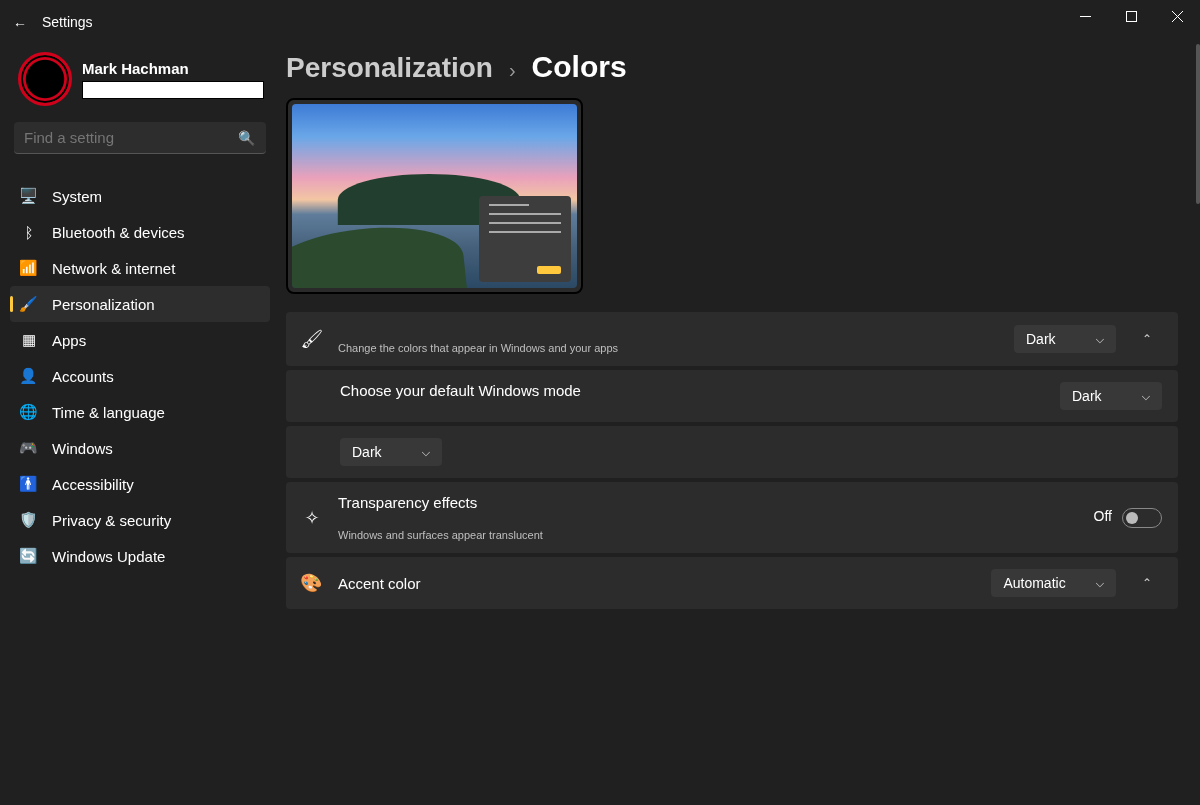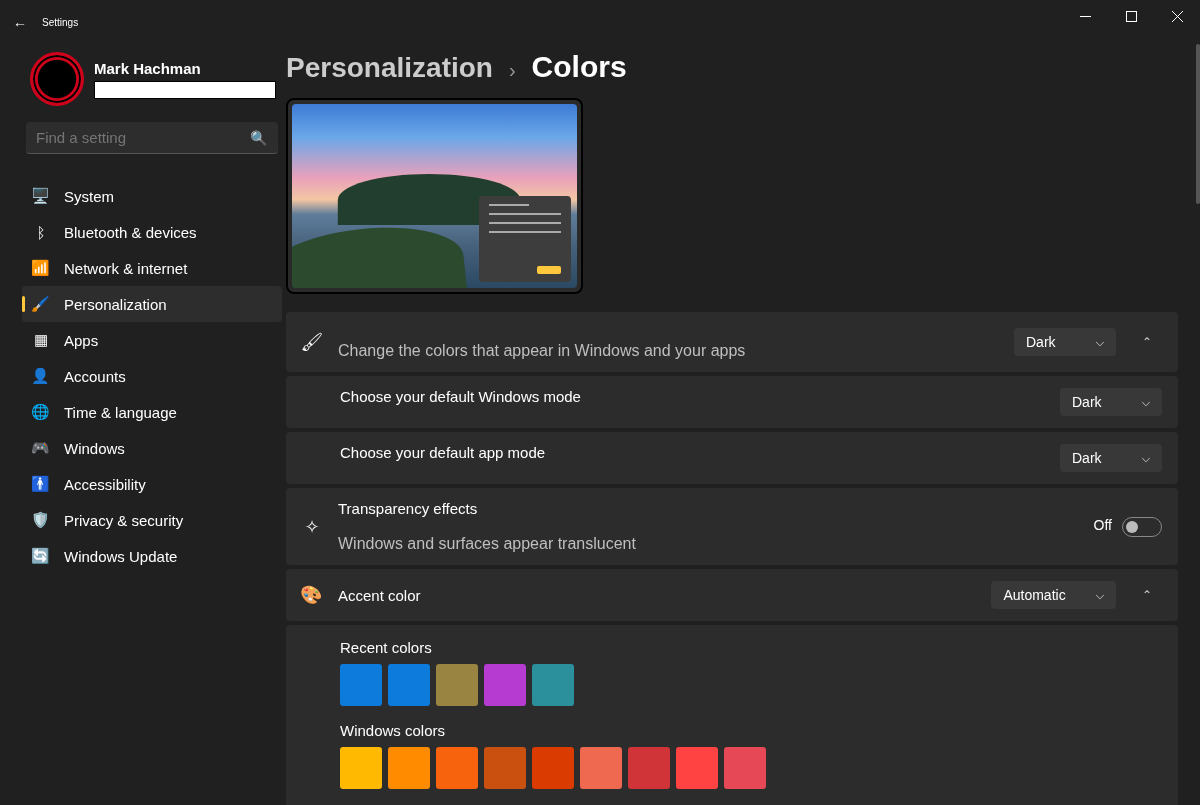--- a/index.html
+++ b/index.html
@@ -12,26 +12,26 @@
     position: relative;
   }
   .titlebar {
     position: absolute; top: 0; left: 0; right: 0; height: 44px;
     display: flex; align-items: center;
   }
   .back-btn {
     width: 40px; height: 44px; display:flex; align-items:center; justify-content:center;
     color:#fff; cursor:pointer; font-size:14px;
   }
-  .title { font-size: 10px; margin-left: 2px; text-align: center; }
+  .title { font-size: 14px; margin-left: 2px; text-align: center; }
   .win-ctrls { position:absolute; right:0; top:0; display:flex; }
   .win-ctrl { width:46px; height:32px; display:flex; align-items:center; justify-content:center; color:#fff; cursor:pointer; }
   .win-ctrl svg { stroke:#fff; }
   .sidebar {
-    position:absolute; left:16px; top:44px; bottom:0; width:272px;
+    position:absolute; left:4px; top:44px; bottom:0; width:272px;
     display:flex; flex-direction:column; padding:4px 0 0 0;
   }
   .profile { display:flex; align-items:center; padding: 4px 12px 12px 14px; gap:10px; }
   .avatar {
     width:54px; height:54px; border-radius:50%;
     background: radial-gradient(circle at 50% 50%, #000 55%, #d0021b 58%);
     border:3px solid #d0021b;
     box-shadow: inset 0 0 0 2px #000;
   }
   .profile-text { display:flex; flex-direction:column; gap:4px; }
@@ -90,21 +90,21 @@
   .pv-line { height:2px; background:#aaa; }
   .pv-line.short{width:55%;}
   .pv-btn{ margin-top:auto; align-self:flex-end; width:24px; height:8px; background:#ffc83d; border-radius:2px; }
   .card {
     background:#2c2c2c; border-radius:4px; margin-bottom:4px;
     display:flex; align-items:center; padding:12px 16px; gap:16px;
   }
   .card .ico { width:20px; color:#fff; display:flex; justify-content:center; font-size:18px;}
   .card-body { flex:1; }
   .card-title { font-size:15px; }
-  .card-sub { font-size:16px; color:#bfbfbf; margin-top:18px; }
+  .card-sub { font-size:11px; color:#bfbfbf; margin-top:18px; }
   .dd {
     background:#383838; border-radius:4px; padding:6px 12px;
     display:flex; align-items:center; gap:30px; font-size:14px;
     cursor:pointer; min-width:102px; justify-content:space-between;
   }
   .dd .chev { font-size:11px; color:#ccc; }
   .expand { width:30px; text-align:center; color:#ccc; font-size:12px; cursor:pointer; }
   .subcard { background:#2c2c2c; border-radius:4px; margin-bottom:4px;
     display:flex; align-items:flex-start; padding:12px 16px 12px 54px; }
   .sub-title{ flex:1; font-size:15px; }
@@ -241,21 +241,20 @@
 
   <div class="subcard">
     <div class="sub-title">Choose your default Windows mode</div>
     <div class="dd">
       <span>Dark</span>
         <span class="chev">⌵</span>
     </div>
   </div>
 
   <div class="subcard">
-    <div class="sub-title">Choose your default app mode</div>
     <div class="dd">
       <span>Dark</span>
         <span class="chev">⌵</span>
     </div>
   </div>
 
   <div class="card">
     <div class="ico">✧</div>
     <div class="card-body">
       <div class="card-title">Transparency effects</div>
@@ -272,37 +271,15 @@
     <div class="card-body">
       <div class="card-title">Accent color</div>
     </div>
     <div class="dd">
       <span>Automatic</span>
         <span class="chev">⌵</span>
     </div>
     <div class="expand">⌃</div>
   </div>
 
-  <div style="background:#2c2c2c; border-radius:4px; padding-top:6px; padding-bottom:6px;">
-    <div class="section-label">Recent colors</div>
-    <div class="swatches" id="recent-sw">
-        <div class="swatch" style="background: rgb(13, 123, 220);"></div>
-        <div class="swatch" style="background: rgb(13, 123, 220);"></div>
-        <div class="swatch" style="background: rgb(154, 132, 65);"></div>
-        <div class="swatch" style="background: rgb(181, 59, 209);"></div>
-        <div class="swatch" style="background: rgb(43, 143, 156);"></div>
-      </div>
-    <div class="section-label">Windows colors</div>
-    <div class="swatches" id="win-sw">
-        <div class="swatch" style="background: rgb(255, 185, 0);"></div>
-        <div class="swatch" style="background: rgb(255, 140, 0);"></div>
-        <div class="swatch" style="background: rgb(247, 99, 12);"></div>
-        <div class="swatch" style="background: rgb(202, 80, 16);"></div>
-        <div class="swatch" style="background: rgb(218, 59, 1);"></div>
-        <div class="swatch" style="background: rgb(239, 105, 80);"></div>
-        <div class="swatch" style="background: rgb(209, 52, 56);"></div>
-        <div class="swatch" style="background: rgb(255, 67, 67);"></div>
-        <div class="swatch" style="background: rgb(231, 72, 86);"></div>
-      </div>
-  </div>
 </div>
 
 <div class="scrollbar"></div>
 
 </body></html>

